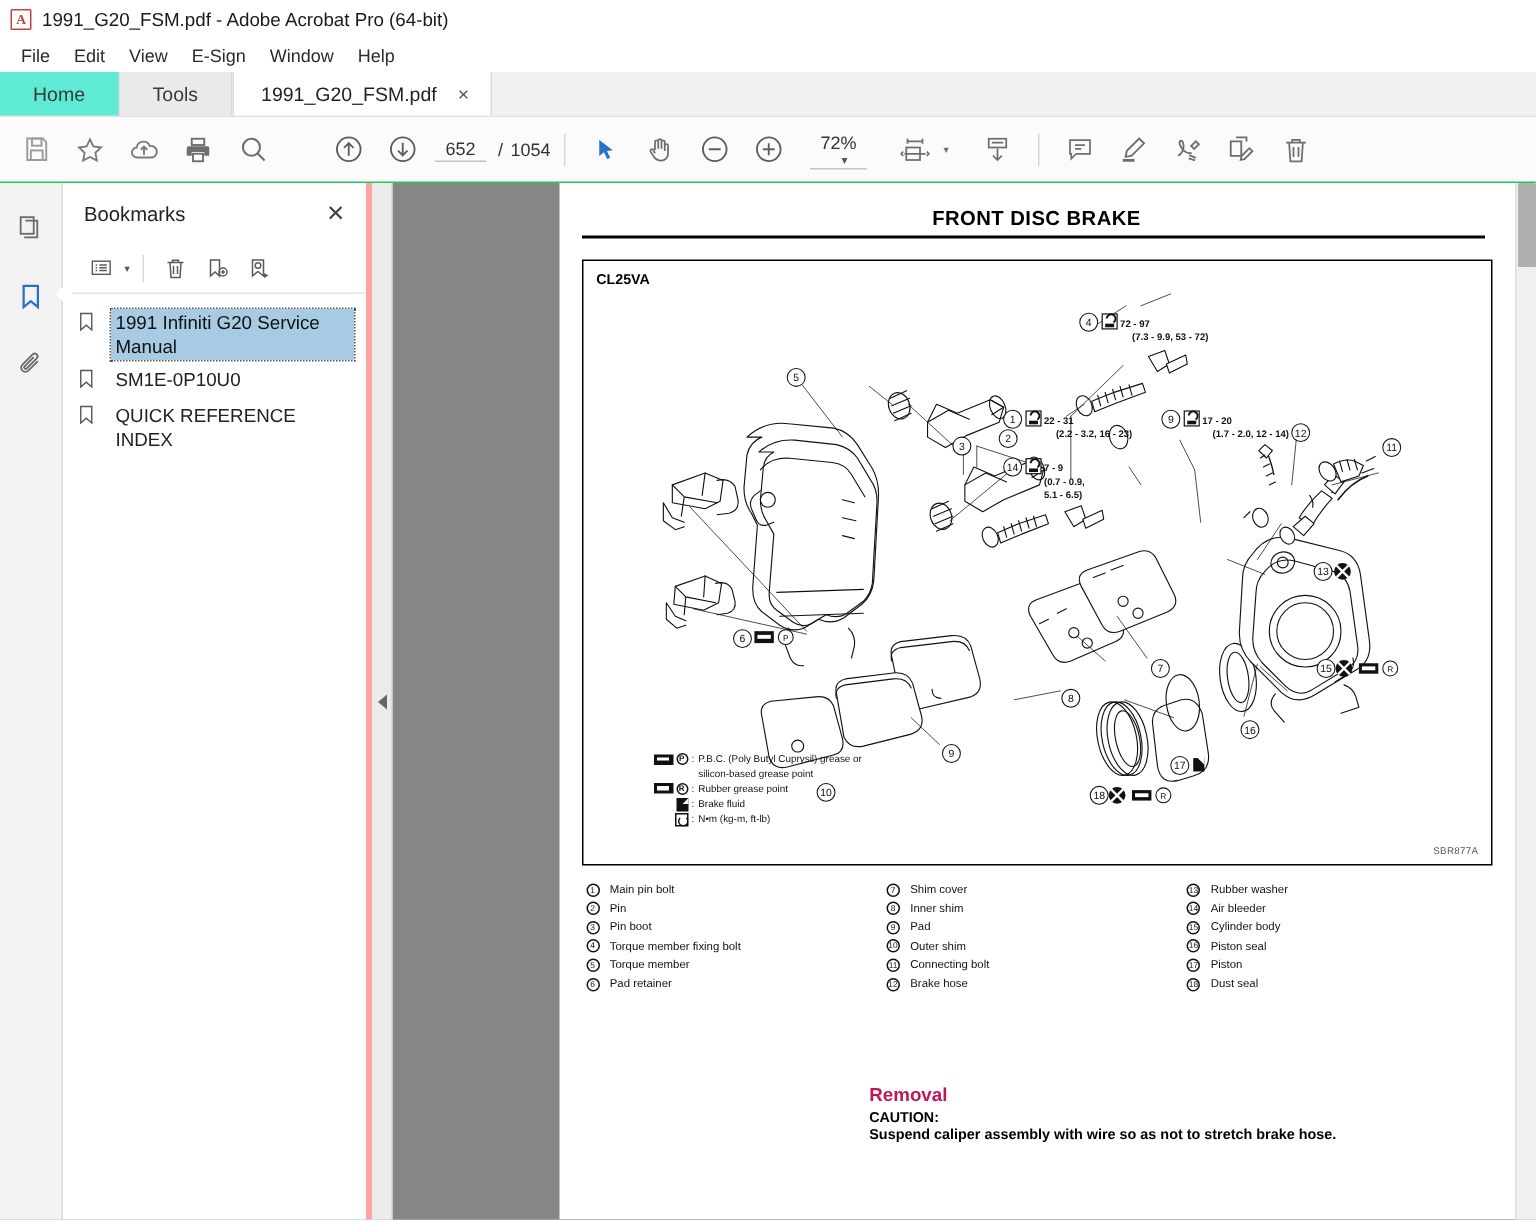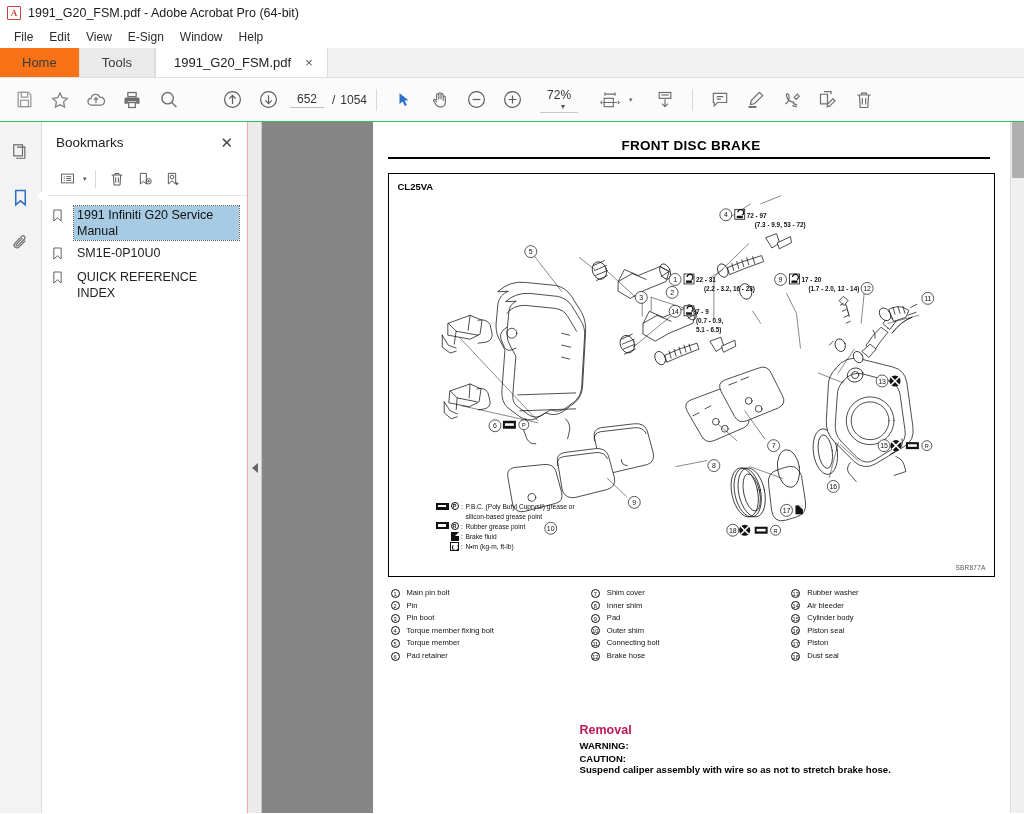--- a/index.html
+++ b/index.html
@@ -60,21 +60,21 @@
   }
   .tab {
     display: flex; align-items: center;
     padding: 0 22px;
     font-size: 13px;
     color: #3a3a3a;
     background: #e8e8e8;
     border-right: 1px solid #dcdcdc;
     cursor: default;
   }
-  .tab.home { background: #f97316; }
+  .tab.home { background: #5eead4; }
   .tab.tools { background: #eaeaea; }
   .tab.doc {
     background: #ffffff;
     color: #222;
     padding: 0 14px 0 18px;
     border-right: 1px solid #dcdcdc;
     border-left: 1px solid #dcdcdc;
     min-width: 155px;
     justify-content: space-between;
   }
@@ -175,21 +175,21 @@
     width: 0; height: 0;
     border-top: 11px solid transparent;
     border-bottom: 11px solid transparent;
     border-right: 11px solid #ffffff;
   }
 
   
   .bm-panel {
     width: 206px;
     background: #ffffff;
-    border-right: 1px solid #fca5a5;
+    border-right: 4px solid #fca5a5;
     display: flex;
     flex-direction: column;
   }
   .bm-header {
     height: 40px;
     display: flex; align-items: center;
     justify-content: space-between;
     padding: 0 14px 0 14px;
   }
   .bm-title { font-size: 13.5px; color: #222; }
@@ -1071,21 +1071,20 @@
             </div>
           <div class="part-row">
               <span class="part-num"><span class="circnum">18</span></span>
               <span class="part-name">Dust seal</span>
             </div>
         </div>
       </div>
 
       <div class="removal">
         <div class="rm-head">Removal</div>
-        <div class="rm-lbl">WARNING:</div>
         <div class="rm-lbl">CAUTION:</div>
         <div class="rm-body">Suspend caliper assembly with wire so as not to stretch brake hose.</div>
       </div>
 
     </div>
   </div>
 
   <div class="vscroll">
     <div class="vthumb"></div>
   </div>

